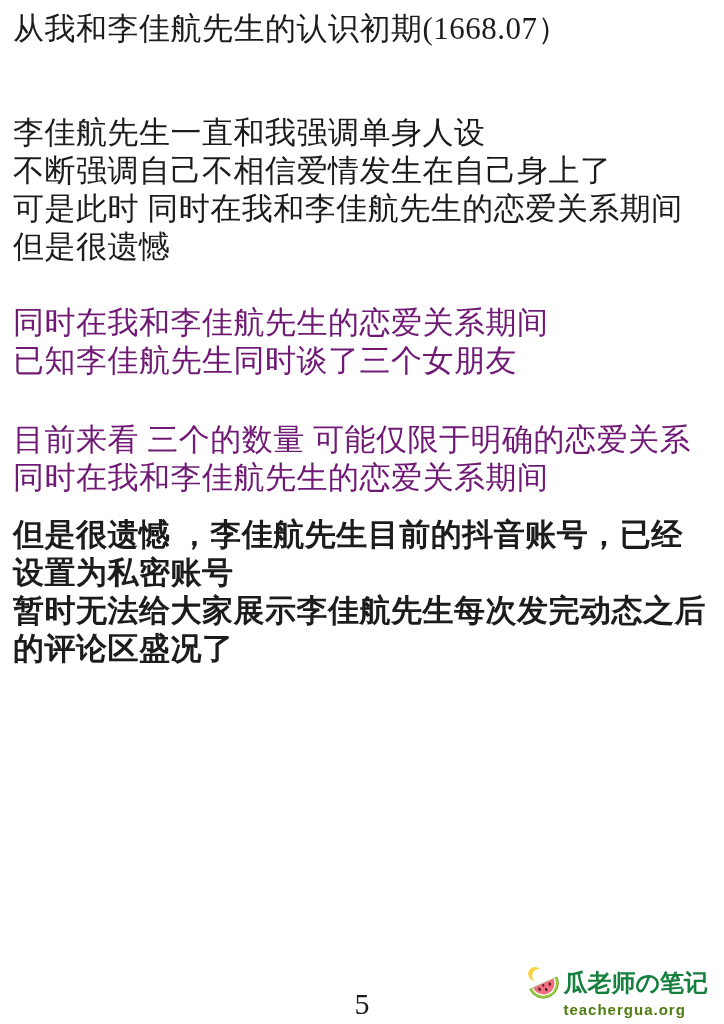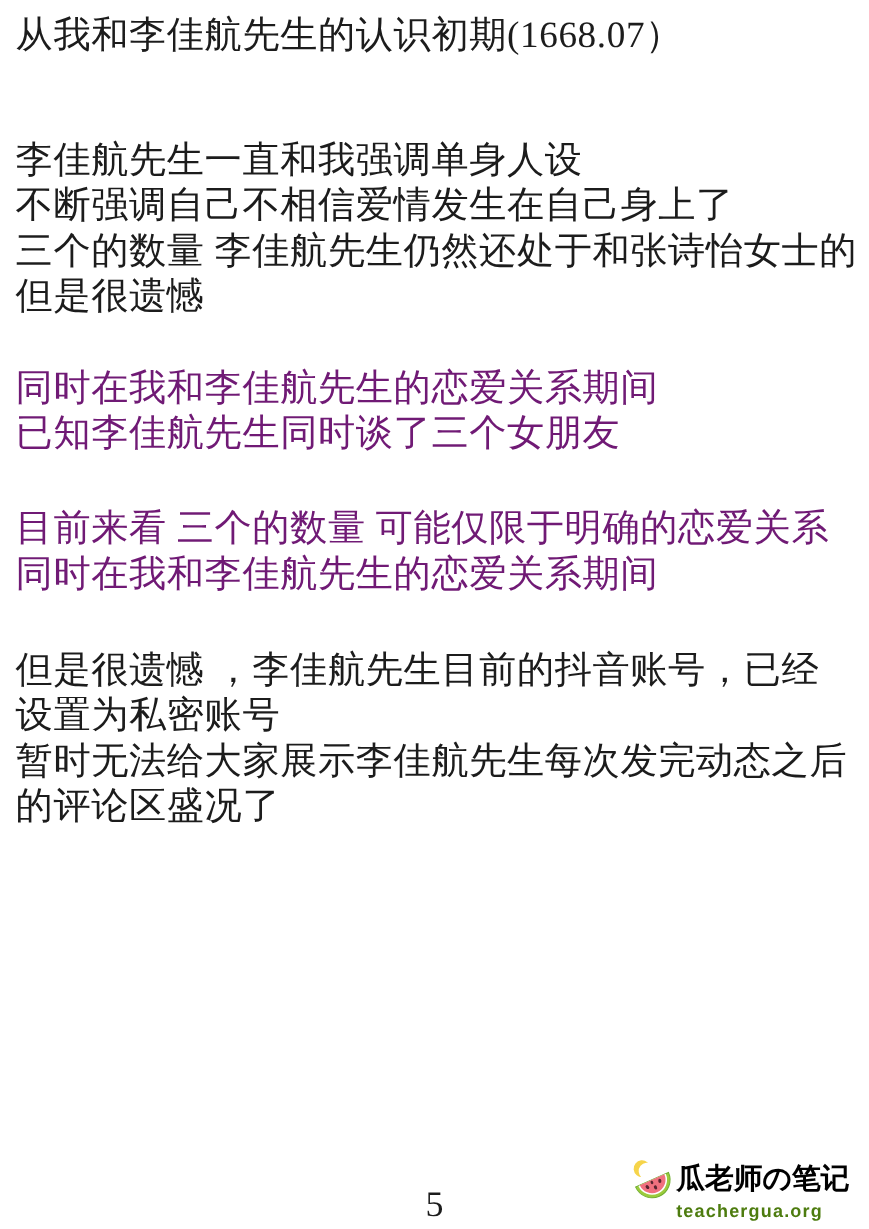--- a/index.html
+++ b/index.html
@@ -26,21 +26,21 @@
     letter-spacing: 0.5px;
     color: #1c1c1c;
     white-space: nowrap;
   }
   .title-line {
     margin-top: 2px;
   }
   .para-1 { margin-top: 66px; }
   .para-2 { margin-top: 38px; }
   .para-3 { margin-top: 41px; }
-  .para-4 { margin-top: 42px; }
+  .para-4 { margin-top: 19px; font-weight: bold; }
   .para.red .line { color: #701a75; }
   .page-footer {
     position: absolute;
     left: 0;
     right: 0;
     bottom: 4px;
     text-align: center;
     font-size: 30px;
     line-height: 32px;
     color: #1c1c1c;
@@ -58,21 +58,21 @@
   }
   .watermark-icon {
     width: 34px;
     height: 40px;
     margin-right: 2px;
     transform: rotate(-6deg);
   }
   .watermark-name {
     font-size: 24px;
     line-height: 26px;
-    color: #000000;
+    color: #15803d;
     text-shadow: 0 0 1px #ffffff;
     white-space: nowrap;
     font-family: "Liberation Sans", "DejaVu Sans", sans-serif;
     font-weight: bold;
   }
   .watermark-url {
     font-size: 15px;
     line-height: 16px;
     letter-spacing: 1px;
     color: #4d7c0f;
@@ -87,21 +87,21 @@
 </head>
 <body>
 
 <div class="content">
 
   <div class="line title-line">从我和李佳航先生的认识初期(1668.07）</div>
 
   <div class="para para-1">
     <div class="line">李佳航先生一直和我强调单身人设</div>
     <div class="line">不断强调自己不相信爱情发生在自己身上了</div>
-    <div class="line">三个的数量 李佳航先生仍然还处于和张诗怡女士的</div>
+    <div class="line">可是此时 同时在我和李佳航先生的恋爱关系期间</div>
     <div class="line">但是很遗憾</div>
   </div>
 
   <div class="para para-2 red">
     <div class="line">同时在我和李佳航先生的恋爱关系期间</div>
     <div class="line">已知李佳航先生同时谈了三个女朋友</div>
   </div>
 
   <div class="para para-3 red">
     <div class="line">目前来看 三个的数量 可能仅限于明确的恋爱关系</div>

